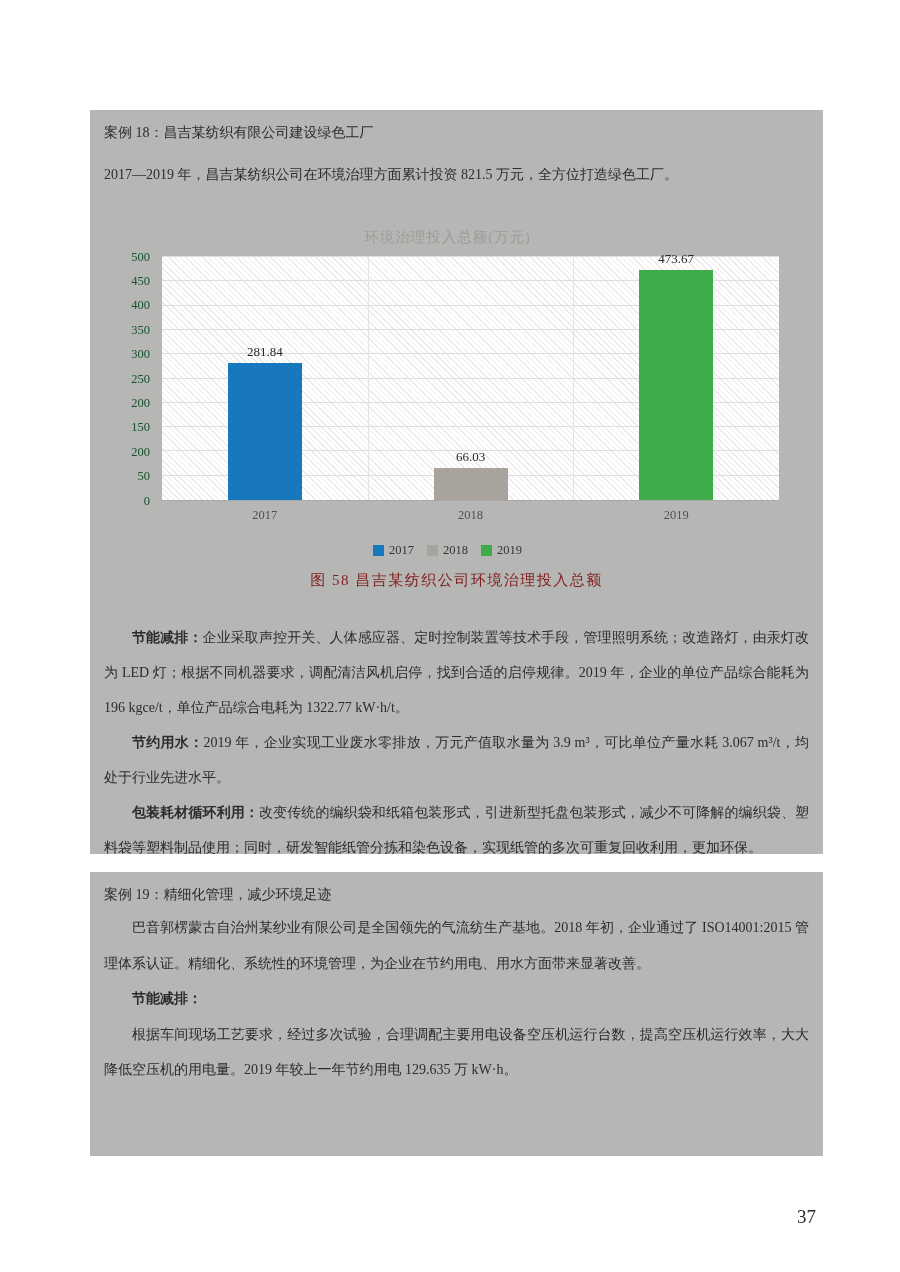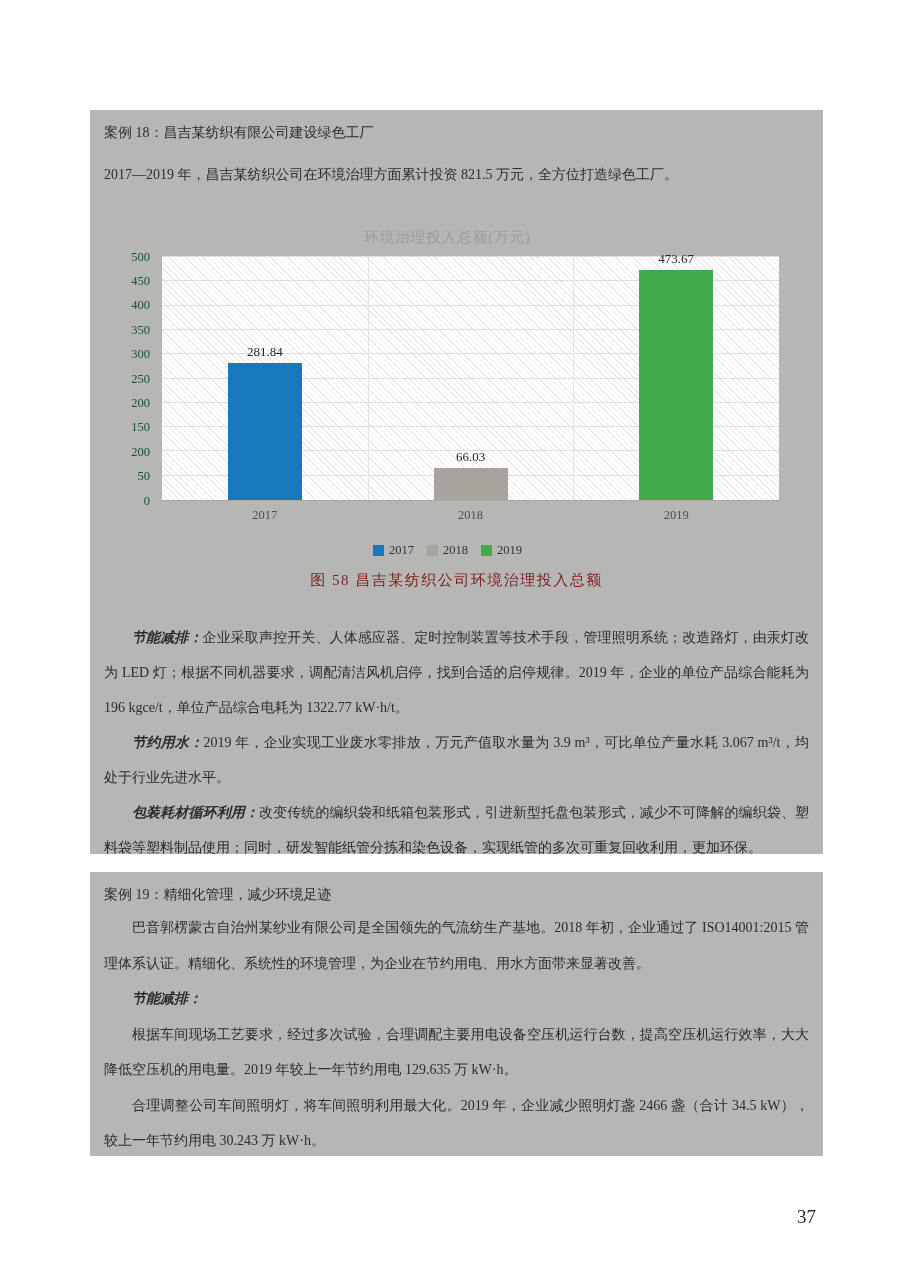--- a/index.html
+++ b/index.html
@@ -38,21 +38,21 @@
   .xtick { position:absolute; top:0; transform:translateX(-50%); font-size:12.5px; color:#4f4f4f; }
   .legend { display:flex; justify-content:center; align-items:center; gap:13px; margin-top:15px; font-size:12.5px; color:#333; }
   .legend-item { display:flex; align-items:center; }
   .swatch { display:inline-block; width:11px; height:11px; margin-right:5px; flex:none; }
   .fig-caption { text-align:center; margin-top:13px; font-size:15px; color:#7f1d1d; letter-spacing:1.5px; }
 
   
   .text-block { margin-top:30px; }
   .body-para { font-size:14px; line-height:35px; text-align:justify; }
   .indent { text-indent:2em; }
-  .lead { font-weight:bold;font-style:italic; }
+  .lead { font-weight:bold; }
   .case19-body { margin-top:6px; }
   .case19-body .body-para { line-height:35.5px; }
 
   .page-number { position:absolute; left:797px; top:1206px; font-size:19px; color:#2c2c2c; }
 </style>
 </head>
 <body>
 
 <div class="page">
 
@@ -130,18 +130,17 @@
       <p class="body-para indent"><span class="lead">包装耗材循环利用：</span><span>改变传统的编织袋和纸箱包装形式，引进新型托盘包装形式，减少不可降解的编织袋、塑料袋等塑料制品使用；同时，研发智能纸管分拣和染色设备，实现纸管的多次可重复回收利用，更加环保。</span></p>
     </div>
   </section>
 
   <section class="panel panel-case19">
     <p class="case-title">案例 19：精细化管理，减少环境足迹</p>
     <div class="case19-body">
       <p class="body-para indent"><span class="lead"></span><span>巴音郭楞蒙古自治州某纱业有限公司是全国领先的气流纺生产基地。2018 年初，企业通过了 ISO14001:2015 管理体系认证。精细化、系统性的环境管理，为企业在节约用电、用水方面带来显著改善。</span></p>
       <p class="body-para indent"><span class="lead">节能减排：</span><span></span></p>
       <p class="body-para indent"><span class="lead"></span><span>根据车间现场工艺要求，经过多次试验，合理调配主要用电设备空压机运行台数，提高空压机运行效率，大大降低空压机的用电量。2019 年较上一年节约用电 129.635 万 kW·h。</span></p>
-      <p class="body-para indent"><span class="lead"></span><span>合理调整公司车间照明灯，将车间照明利用最大化。2019 年，企业减少照明灯盏 2466 盏（合计 34.5 kW），较上一年节约用电 30.243 万 kW·h。</span></p>
     </div>
   </section>
 
   <div class="page-number">37</div>
 </div>
 
 </body></html>

